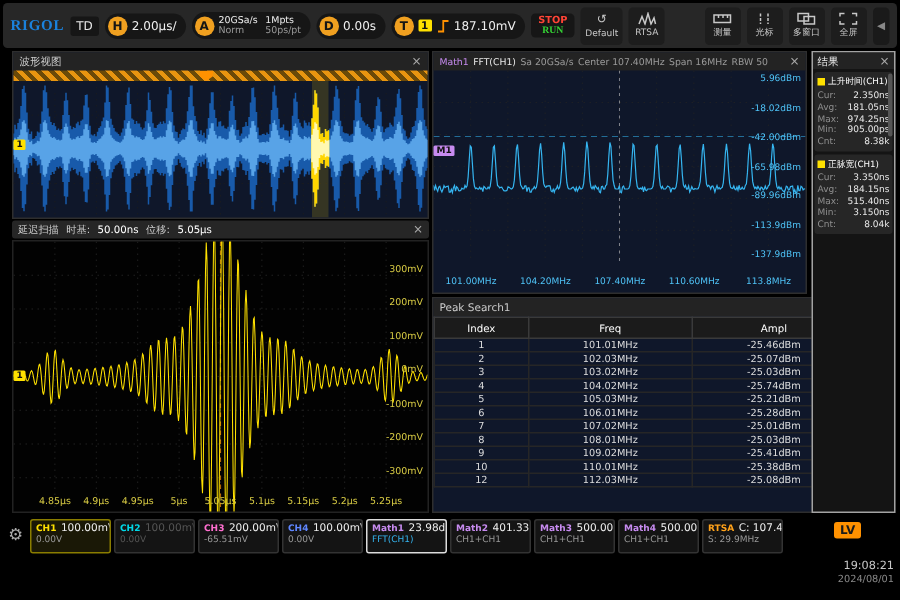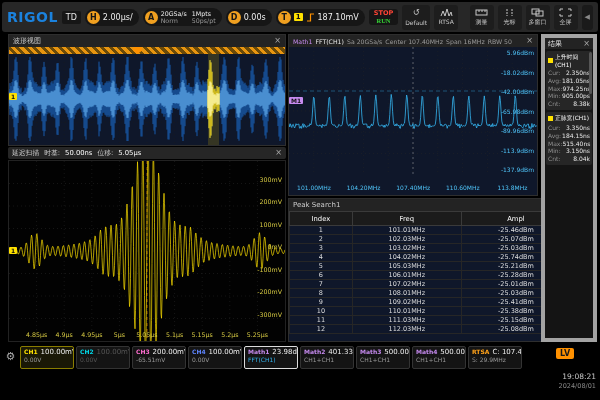--- a/index.html
+++ b/index.html
@@ -1,21 +1,21 @@
 <!DOCTYPE html>
 <html><head>
 <meta charset="utf-8">
 <style>
   html,body{margin:0;padding:0;background:#111;}
   .screen{position:relative;width:600px;height:400px;background:#000;overflow:hidden;
           font-family:"DejaVu Sans","Liberation Sans",sans-serif;color:#ddd;}
   
   .toolbar{position:absolute;left:2px;top:2px;width:596px;height:30px;background:#272727;
            border-radius:3px;display:flex;align-items:center;gap:4px;padding:0 5px;box-sizing:border-box;}
-  .logo{color:#1b82dd;font-weight:800;font-size:14px;letter-spacing:.5px;}
+  .logo{color:#1b82dd;font-weight:800;font-size:10px;letter-spacing:.5px;font-family:Liberation Serif, serif;}
   .tdchip{background:#161616;border-radius:2px;font-size:8px;padding:2px 4px;color:#e8e8e8;}
   .chip{background:#161616;border-radius:9px;display:flex;align-items:center;gap:3px;
         padding:2px 6px 2px 2px;font-size:8px;color:#eee;}
   .knob{width:13px;height:13px;border-radius:50%;background:#f0a020;color:#151515;font-size:8px;
         font-weight:bold;display:flex;align-items:center;justify-content:center;flex:0 0 auto;}
   .acq-grid{display:grid;grid-template-columns:auto auto;column-gap:5px;font-size:6.3px;line-height:1.15;}
   .acq-grid .dim{color:#9a9a9a;}
   .srcchip{background:#ffe100;color:#111;font-size:7px;font-weight:bold;padding:0 2px;border-radius:1px;}
   .stoprun{display:flex;flex-direction:column;align-items:center;background:#161616;border-radius:3px;
            padding:1px 5px;font-size:6.5px;font-weight:bold;line-height:1.15;}
@@ -43,21 +43,21 @@
   .xlab{position:absolute;font-size:6.3px;color:#d8cb44;width:28px;text-align:center;top:170px;}
   #fft-panel{left:288px;top:34px;width:250px;height:162px;}
   .fft-head{font-size:6.2px;gap:3px;}
   .tk-m{color:#c78bf0;} .tk-f{color:#e8e8e8;} .tk-g{color:#9a9a9a;}
   .fylab{position:absolute;right:3px;font-size:6px;color:#4fc3f7;}
   .fxlab{position:absolute;font-size:6px;color:#4fc3f7;width:40px;text-align:center;top:149px;}
   #table-panel{left:288px;top:198px;width:284px;height:144px;}
   .ptable{width:100%;border-collapse:collapse;font-size:6.5px;color:#ddd;table-layout:fixed;}
   .ptable th{font-size:6.8px;font-weight:normal;border:1px solid #3a3a3a;height:11px;background:#1b1b1b;color:#fff;}
   .ptable td{border:1px solid #262626;height:8px;text-align:center;padding:0;line-height:1;}
-  #sidebar{left:541px;top:34px;width:56px;height:308px;background:#141414;border:4px solid #a3a3a3;box-sizing:border-box;}
+  #sidebar{left:541px;top:34px;width:56px;height:308px;background:#141414;border:1px solid #a3a3a3;box-sizing:border-box;}
   .sb-head{height:11px;background:#232323;display:flex;align-items:center;font-size:7px;color:#eee;padding:0 3px;}
   .card{background:#262626;border-radius:2px;margin:2px 1px;padding:2px;font-size:6px;color:#bbb;}
   .card-head{display:flex;align-items:center;gap:2px;color:#fff;font-size:5.8px;margin-bottom:1px;}
   .sw{width:5px;height:5px;background:#ffe100;display:inline-block;flex:0 0 auto;}
   .mline{display:flex;justify-content:space-between;line-height:1.3;}
   .ml{color:#8f8f8f;} .mv{color:#e8e8e8;}
   .sb-scroll{position:absolute;right:1px;top:14px;width:3px;height:42px;background:#555;border-radius:2px;}
   
   #chbar{position:absolute;left:20px;top:346px;display:flex;gap:2px;}
   .chbox{width:54px;height:23px;background:#141414;border:1px solid #333;border-radius:2px;
@@ -348,25 +348,20 @@
             <td>9</td>
             <td>109.02MHz</td>
             <td>-25.41dBm</td>
           </tr>
           <tr>
             <td>10</td>
             <td>110.01MHz</td>
             <td>-25.38dBm</td>
           </tr>
           <tr>
-            <td>11</td>
-            <td>111.03MHz</td>
-            <td>-25.15dBm</td>
-          </tr>
-          <tr>
             <td>12</td>
             <td>112.03MHz</td>
             <td>-25.08dBm</td>
           </tr>
         </tbody>
     </table>
   </div>
 
   <div id="sidebar" class="panel">
     <div class="sb-head">

